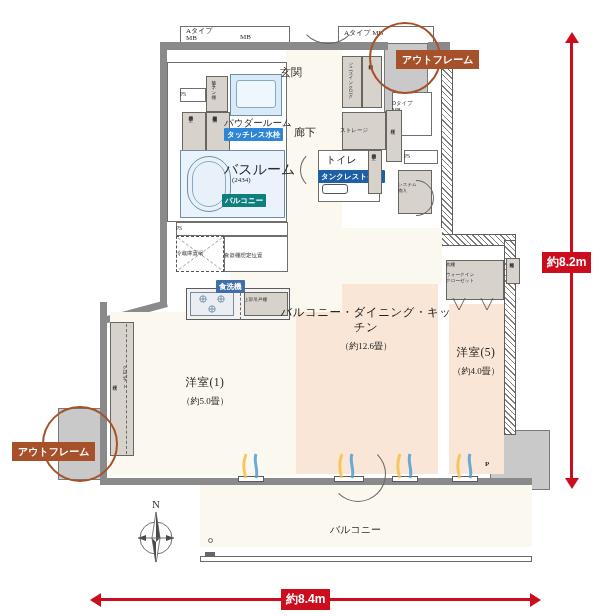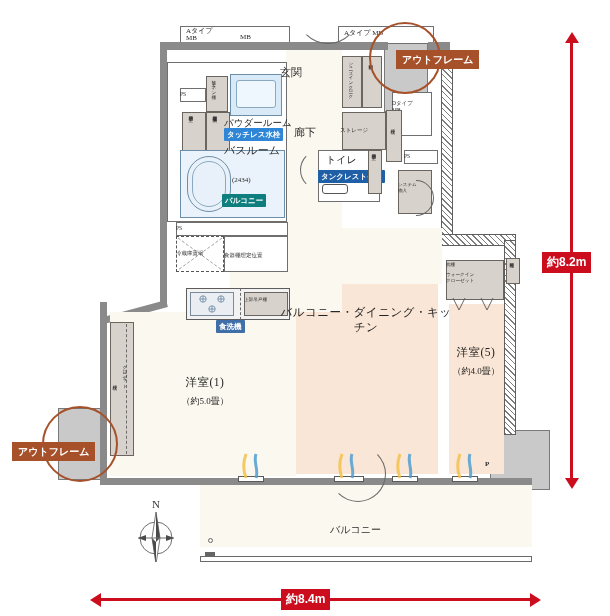--- a/index.html
+++ b/index.html
@@ -59,21 +59,20 @@
   .tag-blue {
     position: absolute;
     background: #3f6ea8;
     color: #fff;
     font-size: 7.5px;
     font-weight: bold;
     padding: 1.5px 3px;
     white-space: nowrap;
     border-radius: 1px;
     font-family: "Liberation Sans", sans-serif;
-    margin-top: 40px;
   }
   .tag-teal {
     position: absolute;
     background: #0e7e7e;
     color: #fff;
     font-size: 7.5px;
     font-weight: bold;
     padding: 1.5px 3px;
     white-space: nowrap;
     border-radius: 1px;
@@ -219,21 +218,21 @@
   <div class="abs" style="left:230px; top:74px; width:52px; height:42px; background:#d8eaf7; border:1px solid #6d8ea8;"></div>
   <div class="abs" style="left:236px; top:80px; width:40px; height:28px; background:#eef7fd; border:1px solid #8aa9c0; border-radius:3px;"></div>
 
   <span class="lbl abs" style="left:224px; top:118px; font-size:9.5px;">パウダールーム</span>
   <div class="tag-lblue" style="left:224px; top:128px;">タッチレス水栓</div>
 
   <div class="abs" style="left:180px; top:150px; width:105px; height:68px; background:#eaf3fb; border:1px solid #6d8ea8;"></div>
   <div class="tub" style="left:187px; top:156px; width:44px; height:56px;">
     <div class="tub-in"></div>
   </div>
-  <span class="lbl abs" style="left:224px; top:144px; font-size:11px;">バスルーム</span>
+  <span class="lbl abs" style="left:224px; top:162px; font-size:14px;">バスルーム</span>
   <span class="lbl sm abs" style="left:232px; top:176px;">(2434)</span>
   <div class="tag-teal" style="left:222px; top:194px;">バルコニー</div>
 
   <div class="abs thin-box" style="left:176px; top:222px; width:112px; height:14px;"></div>
   <span class="lbl xs abs ctr" style="left:176px; top:225px; width:112px;">PS</span>
 
   <div class="abs" style="left:176px; top:236px; width:48px; height:36px; border:1px dashed #555; background:#fff;"></div>
   <svg class="abs" style="left:176px; top:236px;" width="48" height="36">
     <line x1="2" y1="2" x2="46" y2="34" stroke="#777" stroke-width="0.7" stroke-dasharray="3,2"></line>
     <line x1="46" y1="2" x2="2" y2="34" stroke="#777" stroke-width="0.7" stroke-dasharray="3,2"></line>
@@ -287,20 +286,21 @@
 
   <div class="abs thin-box" style="left:404px; top:150px; width:34px; height:14px;"></div>
   <span class="lbl xs abs ctr" style="left:404px; top:153px; width:34px;">PS</span>
 
   <div class="abs storage" style="left:398px; top:170px; width:34px; height:44px;"></div>
   <span class="lbl xxs abs ctr" style="left:398px; top:182px; width:34px; line-height:1.3;">システム<br>物入</span>
   <div class="door-arc" style="left:398px; top:180px; width:36px; height:36px; border-color:#666 transparent transparent #666; transform:rotate(135deg);"></div>
 
   <div class="roomname abs" style="left:276px; top:305px; width:180px;">
     <div class="n">バルコニー・ダイニング・キッチン</div>
+    <div class="sz">（約12.6畳）</div>
   </div>
 
   <div class="roomname abs" style="left:140px; top:375px; width:130px;">
     <div class="n">洋室(1)</div>
     <div class="sz">（約5.0畳）</div>
   </div>
 
   <div class="abs storage" style="left:110px; top:322px; width:24px; height:134px;"></div>
   <div class="dashline-v" style="left:126px; top:324px; height:130px;"></div>
   <span class="lbl xxs abs vert" style="left:122px; top:362px; height:56px;">クローゼット</span>

